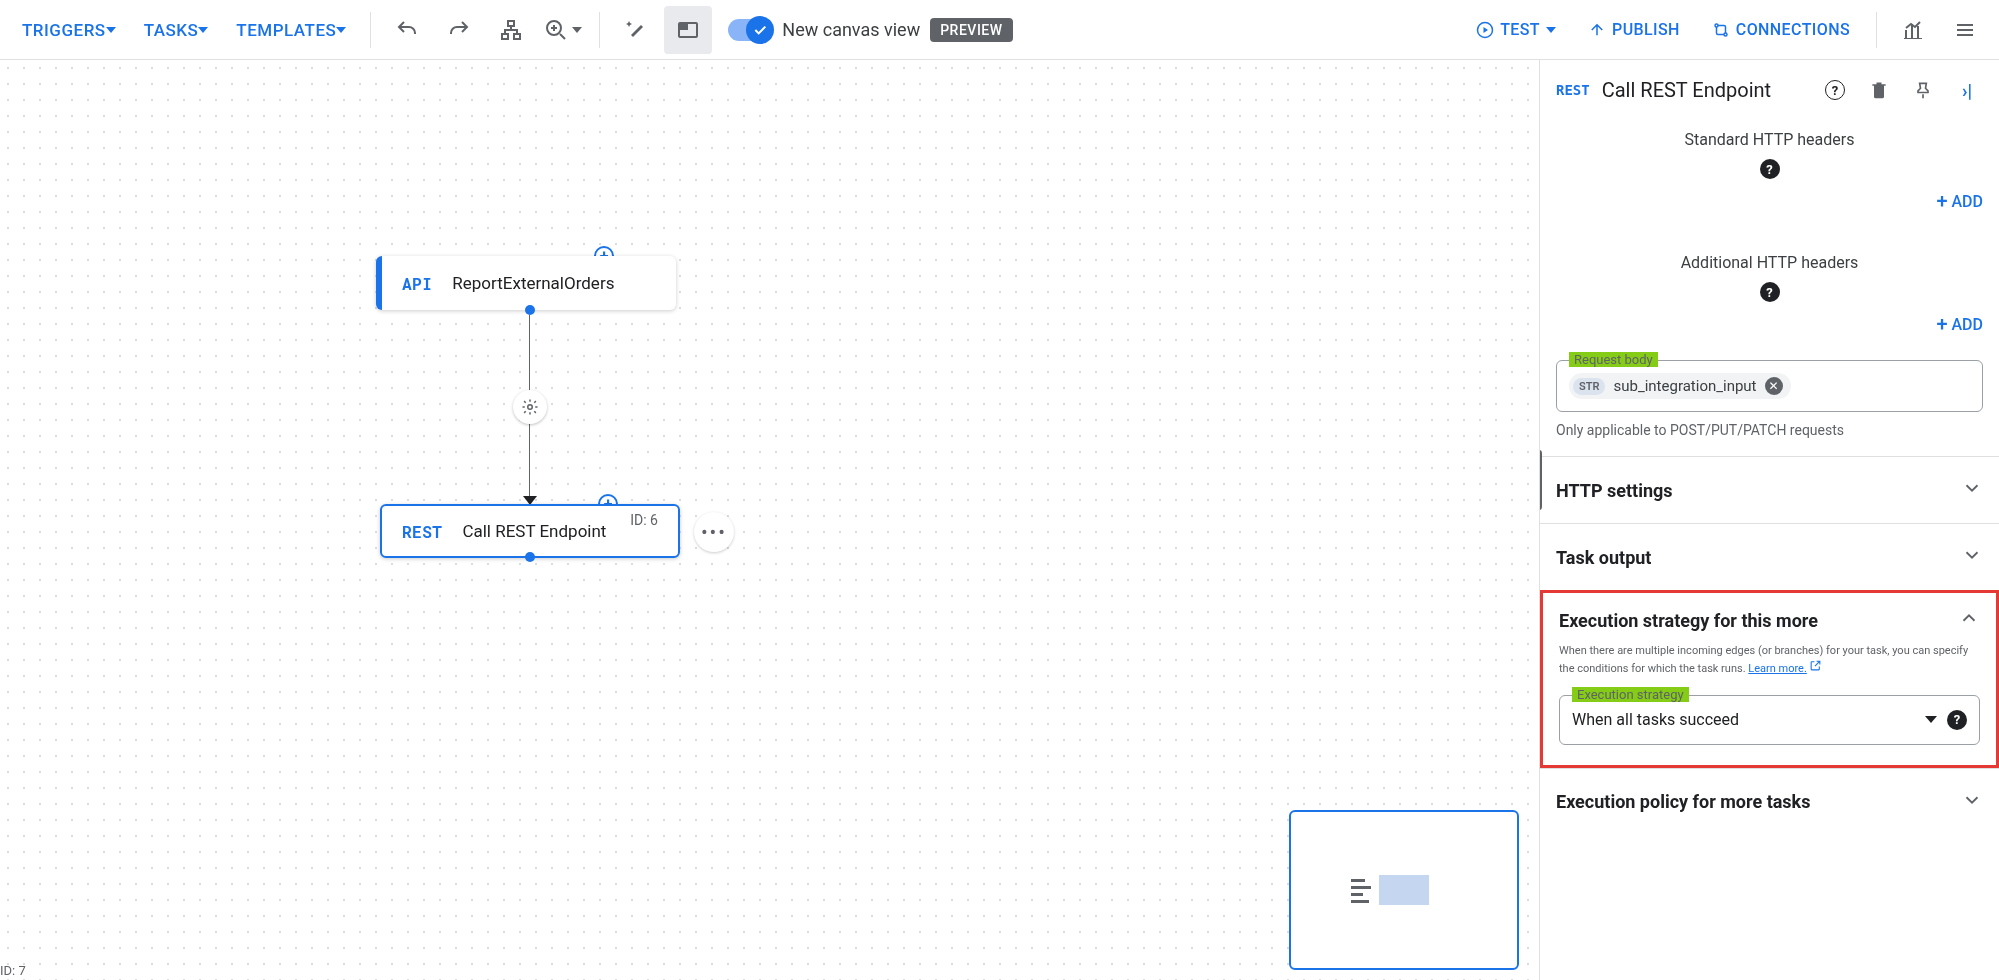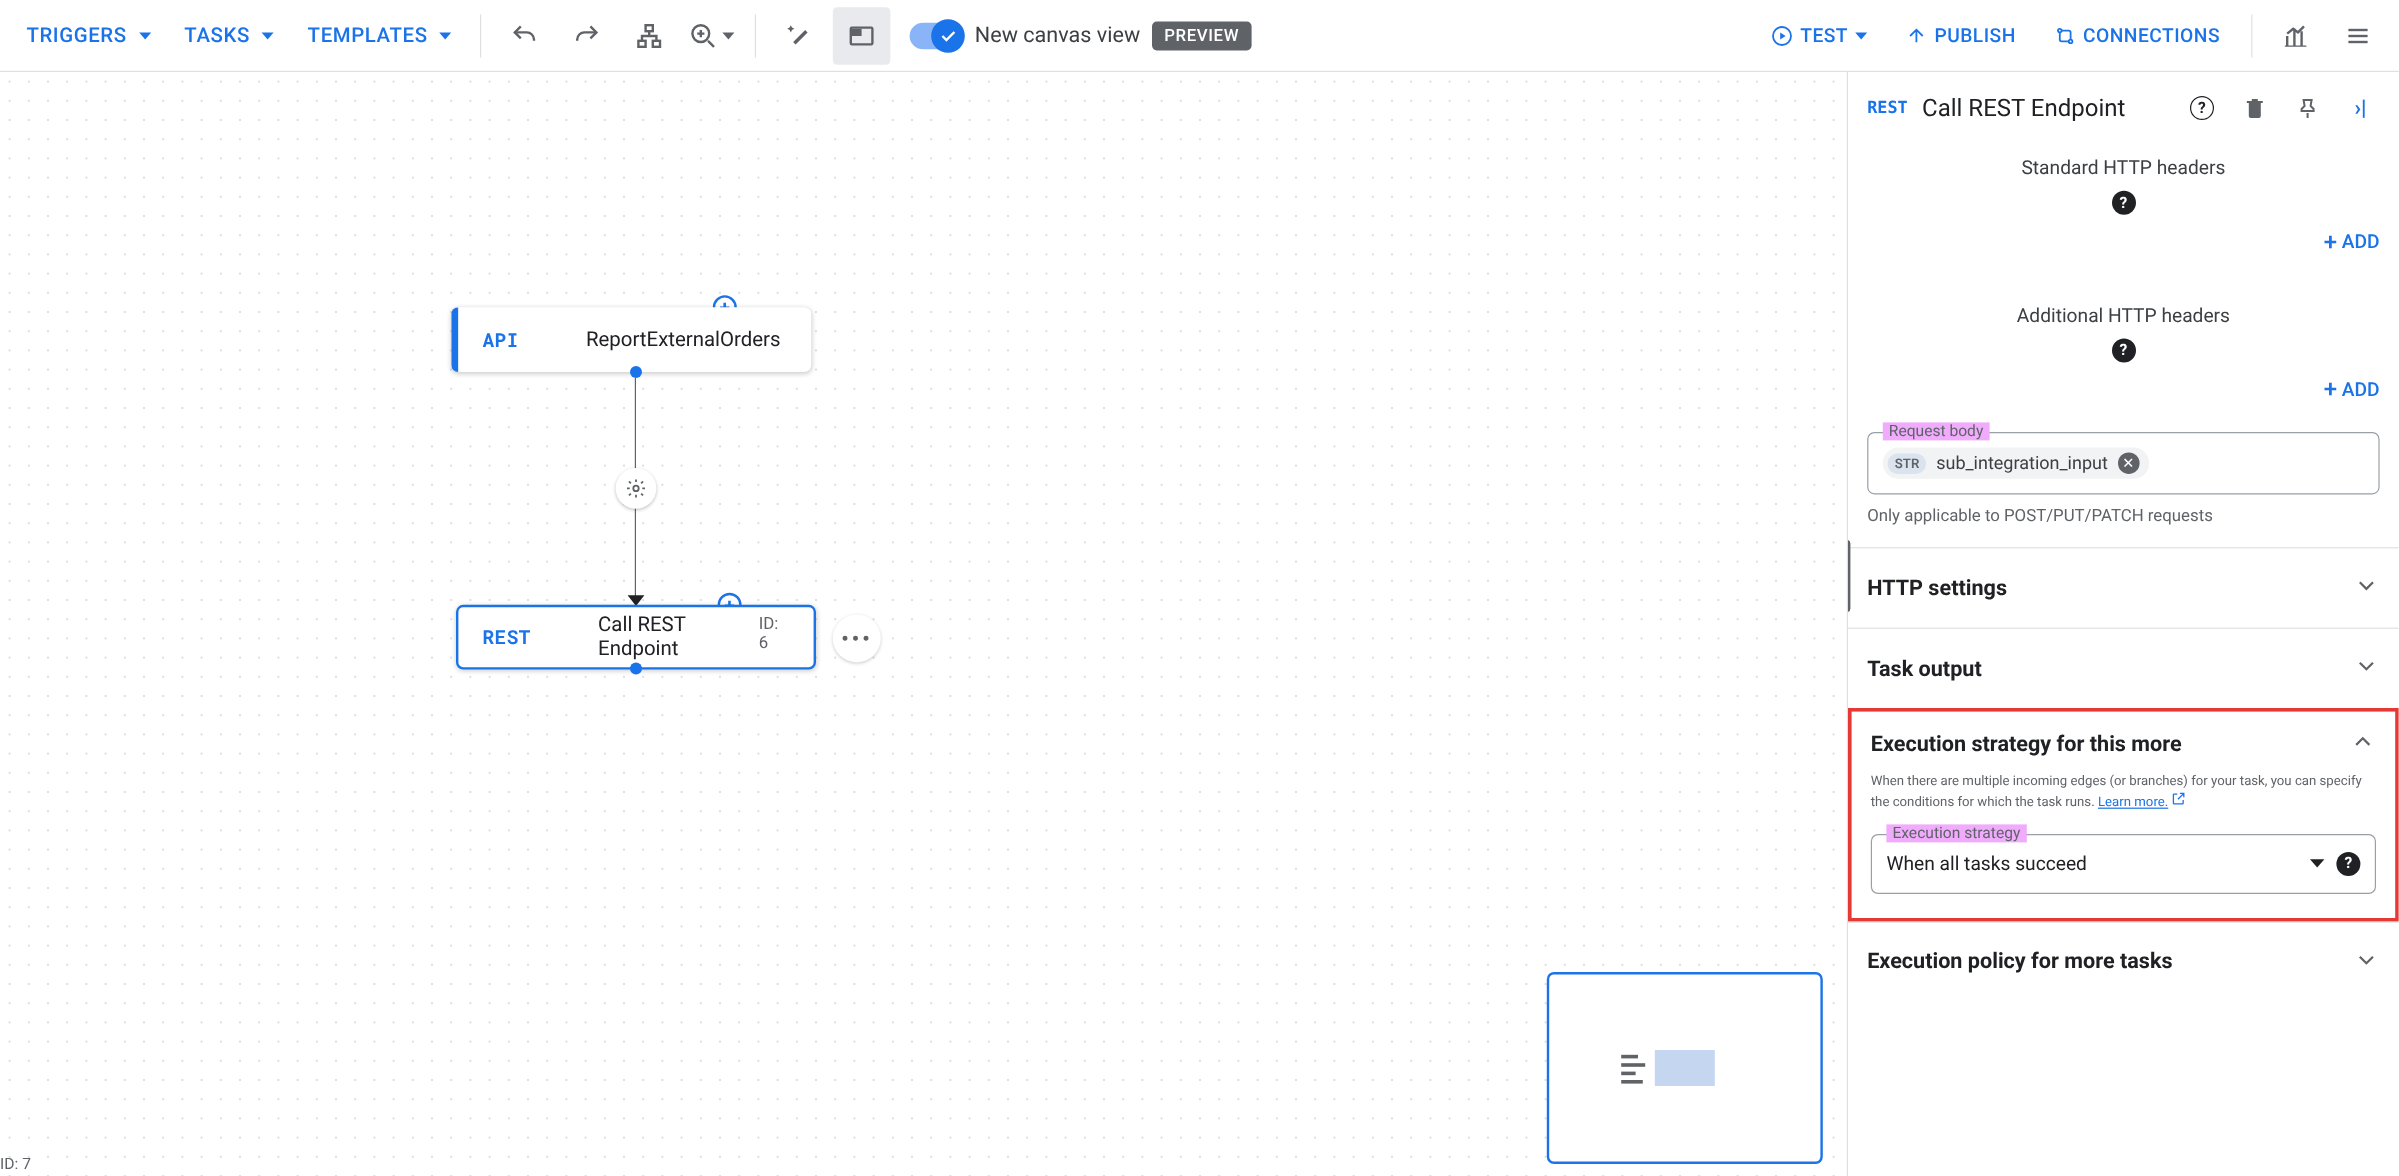--- a/index.html
+++ b/index.html
@@ -1,41 +1,41 @@
 <!DOCTYPE html>
 <html><head>
 <meta charset="utf-8">
 <style>
 * { box-sizing: border-box; margin: 0; padding: 0; font-family: 'Google Sans', Roboto, Arial, sans-serif; }
 body { background: #fff; overflow: hidden; width: 1999px; height: 980px; transform-origin: top left; }
 .wrapper { width: 1999px; height: 980px; position: relative; }
 
 
 .toolbar { height: 60px; border-bottom: 1px solid #e0e0e0; display: flex; align-items: center; padding: 0 10px; gap: 4px; }
-.menu-btn { padding: 10px 12px; color: #1a73e8; font-weight: 500; font-size: 17px; letter-spacing: 0.5px; display: flex; align-items: center; gap: 10px; cursor: pointer; border-radius: 4px; }
+.menu-btn { padding: 10px 12px; color: #1a73e8; font-weight: 500; font-size: 17px; letter-spacing: 0.5px; display: flex; align-items: center; gap: 0; cursor: pointer; border-radius: 4px; }
 .caret-down { width: 0; height: 0; border-left: 5px solid transparent; border-right: 5px solid transparent; border-top: 6px solid #1a73e8; }
 .tb-sep { width: 1px; height: 36px; background: #e0e0e0; margin: 0 8px; }
 .icon-btn { width: 48px; height: 48px; display: flex; align-items: center; justify-content: center; cursor: pointer; border-radius: 4px; color: #5f6368; }
 .icon-btn.active { background: #e8eaed; }
 .icon-btn svg { width: 24px; height: 24px; }
 .toggle-wrap { display: flex; align-items: center; gap: 10px; margin-left: 12px; }
 .toggle { width: 44px; height: 22px; background: #8ab4f8; border-radius: 11px; position: relative; cursor: pointer; }
 .toggle-thumb { position: absolute; right: -2px; top: -3px; width: 28px; height: 28px; background: #1a73e8; border-radius: 50%; display:flex;align-items:center;justify-content:center;color:#fff; }
 .toggle-label { font-size: 18px; color: #3c4043; }
 .badge-preview { background: #5f6368; color: #fff; padding: 4px 10px; border-radius: 4px; font-size: 14px; font-weight: 500; letter-spacing: 0.5px; }
 .spacer { flex: 1; }
 .right-btn { display: flex; align-items: center; gap: 6px; color: #1a73e8; font-weight: 500; font-size: 16px; letter-spacing: 0.4px; padding: 10px 14px; cursor: pointer; border-radius: 4px; }
 
 
 .canvas { position: absolute; top: 60px; left: 0; right: 460px; bottom: 0; background-image: radial-gradient(#dadce0 1px, transparent 1px); background-size: 16px 16px; overflow: hidden; }
 .node { position: absolute; background: #fff; border-radius: 6px; box-shadow: 0 1px 4px rgba(0,0,0,0.2); display: flex; align-items: center; padding: 0 20px; height: 54px; }
 .node.api { left: 376px; top: 196px; width: 300px; border-left: 6px solid #1a73e8; }
 .node.rest { left: 380px; top: 444px; width: 300px; border: 2px solid #1a73e8; height: 54px; }
 .node-tag { color: #1a73e8; font-weight: 700; font-size: 16px; font-family: 'Roboto Mono', monospace; margin-right: 20px; letter-spacing: 0.5px; }
-.node-label { font-size: 17px; color: #202124; margin-left: 36px; }
+.node-label { font-size: 17px; color: #202124; }
 .node-id { margin-left: auto; font-size: 14px; color: #5f6368; align-self: flex-start; margin-top: 6px; }
 .plus-badge { position: absolute; width: 20px; height: 20px; border: 2px solid #1a73e8; border-radius: 50%; background: #fff; display: flex; align-items: center; justify-content: center; color: #1a73e8; font-size: 16px; font-weight: bold; }
 .plus-top1 { left: 594px; top: 186px; }
 .plus-top2 { left: 598px; top: 434px; }
 .dot-out { position: absolute; width: 10px; height: 10px; background: #1a73e8; border-radius: 50%; }
 .dot1 { left: 525px; top: 245px; }
 .dot2 { left: 525px; top: 492px; }
 .edge-line { position: absolute; left: 529px; top: 255px; width: 1px; height: 190px; background: #5f6368; }
 .arrow-head { position: absolute; left: 523px; top: 436px; width: 0; height: 0; border-left: 7px solid transparent; border-right: 7px solid transparent; border-top: 9px solid #202124; }
 .gear-node { position: absolute; left: 513px; top: 330px; width: 34px; height: 34px; background: #fff; border-radius: 50%; box-shadow: 0 1px 3px rgba(0,0,0,0.25); display: flex; align-items: center; justify-content: center; color: #5f6368; }
@@ -54,21 +54,21 @@
 .rest-badge { color: #1a73e8; font-weight: 700; font-size: 14px; font-family: monospace; }
 .collapse-ic { color: #1a73e8; font-weight: bold; font-size: 18px; }
 
 .section-row { padding: 10px 16px; display: flex; align-items: center; gap: 10px; flex-direction: column; }
 .section-label { font-size: 16px; color: #3c4043; }
 .help-circle { width: 20px; height: 20px; background: #202124; color: #fff; border-radius: 50%; display: flex; align-items: center; justify-content: center; font-size: 13px; font-weight: bold; }
 .help-circle.outline { background:#fff;color:#202124;border:1.5px solid #202124;}
 .add-link { margin-left: auto; color: #1a73e8; font-weight: 500; font-size: 16px; display: flex; align-items: center; gap: 4px; cursor: pointer; }
 
 .field-box { margin: 14px 16px 4px; border: 1px solid #9aa0a6; border-radius: 6px; padding: 12px; position: relative; }
-.field-legend { position: absolute; top: -9px; left: 12px; background: #f0abfc; padding: 0 5px; font-size: 13px; color: #5f6368; }
+.field-legend { position: absolute; top: -9px; left: 12px; background: #84cc16; padding: 0 5px; font-size: 13px; color: #5f6368; }
 .chip { display: inline-flex; align-items: center; gap: 8px; background: #f1f3f4; border-radius: 14px; padding: 4px 8px 4px 4px; font-size: 15px; color: #3c4043; }
 .str-tag { background: #dbe3ef; border-radius: 10px; padding: 2px 6px; font-size: 11px; font-weight: 600; color: #5f6368; }
 .chip-x { width: 18px; height: 18px; background: #5f6368; color: #fff; border-radius: 50%; display: flex; align-items: center; justify-content: center; font-size: 12px; cursor: pointer; }
 .hint { padding: 6px 16px 18px; font-size: 14px; color: #5f6368; }
 
 .accordion { border-top: 1px solid #e0e0e0; padding: 20px 16px; display: flex; align-items: center; cursor: pointer; }
 .accordion-title { font-size: 18px; font-weight: 700; color: #202124; flex: 1; }
 .chev { color: #5f6368; }
 
 .highlight-box { border: 3px solid #e53935; margin: 0; padding: 14px 16px 20px; }

